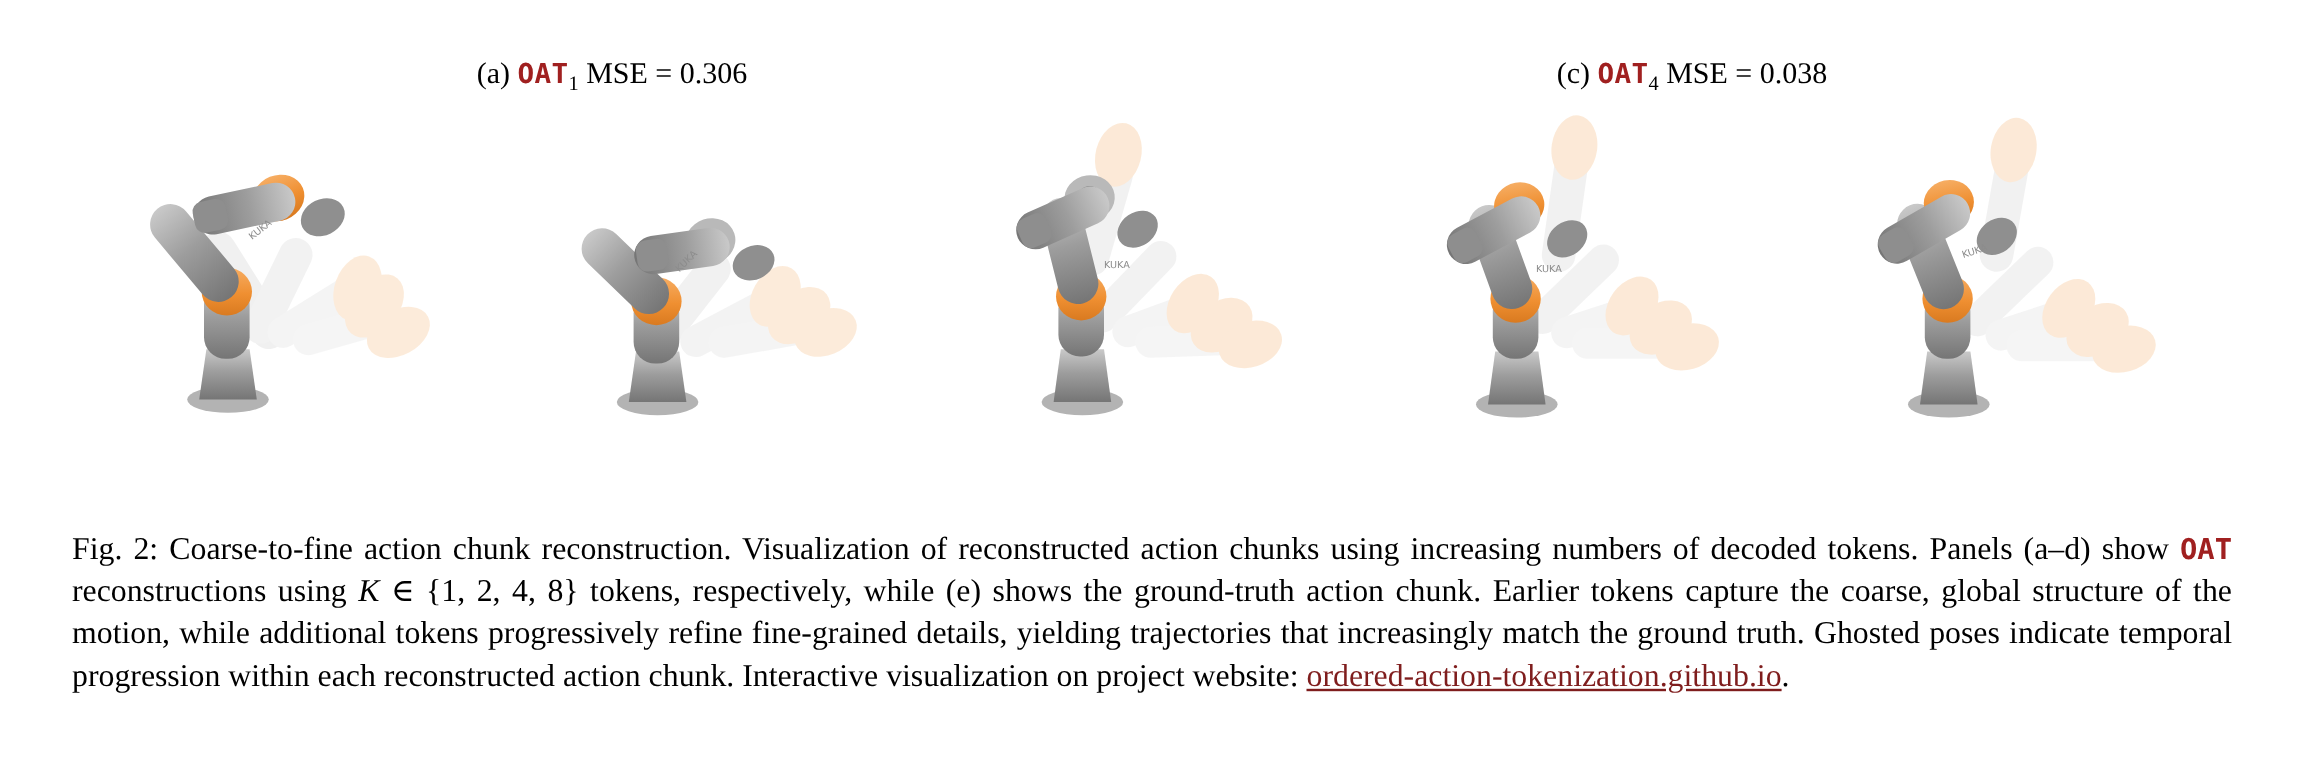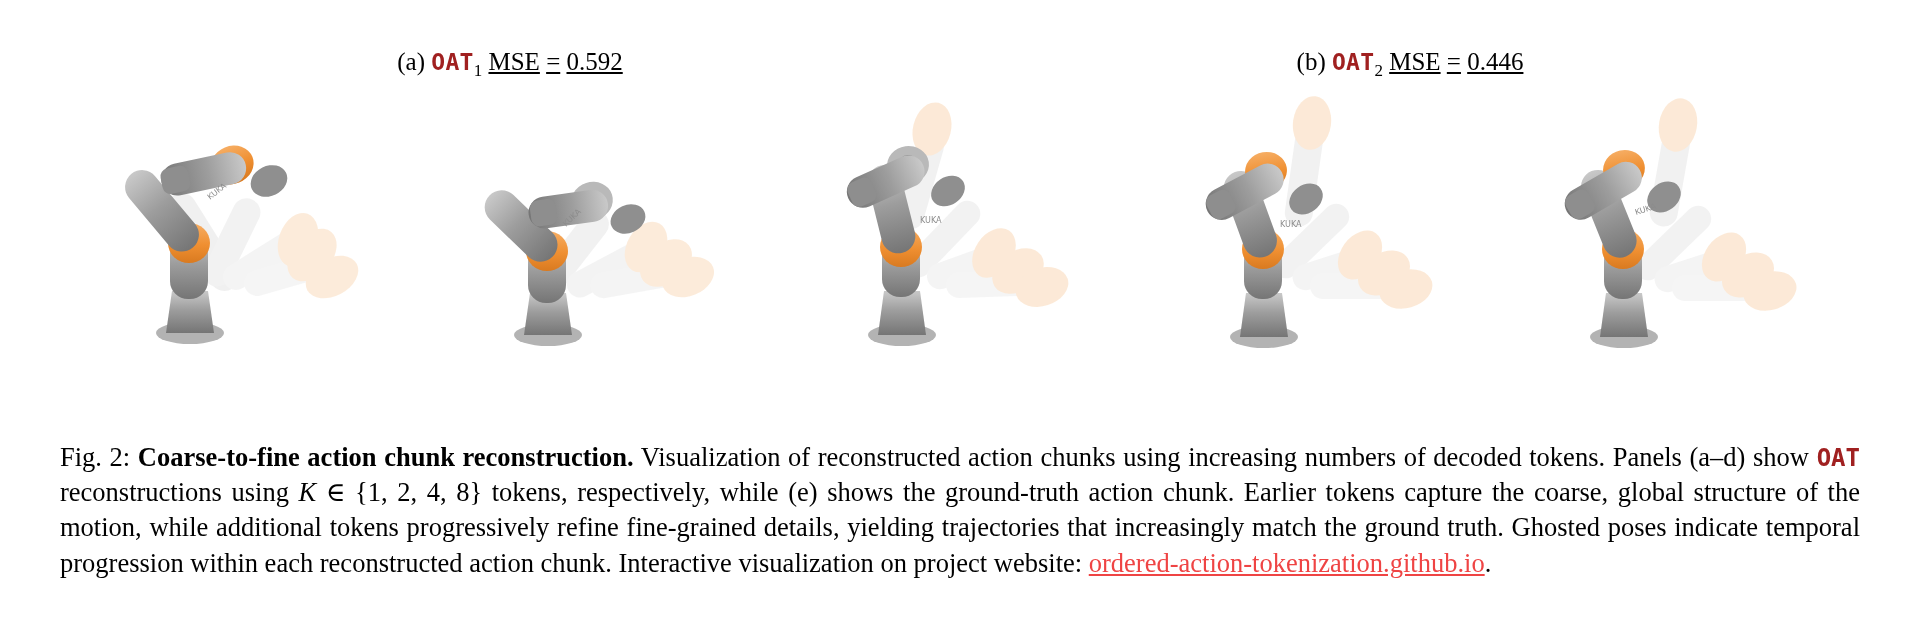--- a/index.html
+++ b/index.html
@@ -45,21 +45,20 @@
     font-size: 23px;
     letter-spacing: 0.3px;
   }
   .sub {
     font-size: 17px;
     vertical-align: -0.35em;
     font-family: "Liberation Serif", serif;
   }
   .mse {
     font-family: "Liberation Serif", serif;
-    text-decoration: underline;
   }
 
   
   .panels {
     position: absolute;
     top: 95px;
     left: 60px;
     width: 1800px;
     height: 260px;
     display: flex;
@@ -82,59 +81,59 @@
   .caption {
     position: absolute;
     top: 440px;
     left: 60px;
     width: 1800px;
     font-size: 26.5px;
     line-height: 1.33;
     text-align: justify;
     text-justify: inter-word;
   }
-  .caption b { font-weight: bold; }
+  .caption b { font-weight: normal; }
   .caption .oat-inline {
     font-family: "DejaVu Sans Mono", "Liberation Mono", monospace;
     color: #a02020;
     font-weight: bold;
     font-size: 24px;
   }
   .caption .math {
     font-family: "Liberation Serif", serif;
     font-style: italic;
   }
   .caption .mathup { font-style: normal; }
   .link {
-    color: #ef4444;
+    color: #7f1d1d;
   }
 </style>
 </head>
 <body>
 
 <div class="figure">
 
   <div class="panel-captions">
 
     <div class="panel-caption">
       <span>(a)</span>
       <span class="oat">OAT</span><span class="sub">1</span>
       <span class="mse">MSE</span>
       <span class="mse">=</span>
-      <span class="mse">0.592</span>
-    </div>
+      <span class="mse">0.306</span>
+    </div>
+
 
     <div class="panel-caption">
-      <span>(b)</span>
-      <span class="oat">OAT</span><span class="sub">2</span>
+      <span>(c)</span>
+      <span class="oat">OAT</span><span class="sub">4</span>
       <span class="mse">MSE</span>
       <span class="mse">=</span>
-      <span class="mse">0.446</span>
-    </div>
-
+      <span class="mse">0.038</span>
+    </div>
 
 
 
   </div>
 
   <div class="panels">
 
     <div class="panel">
       <svg class="scene" viewBox="0 0 360 260">
         <defs>

